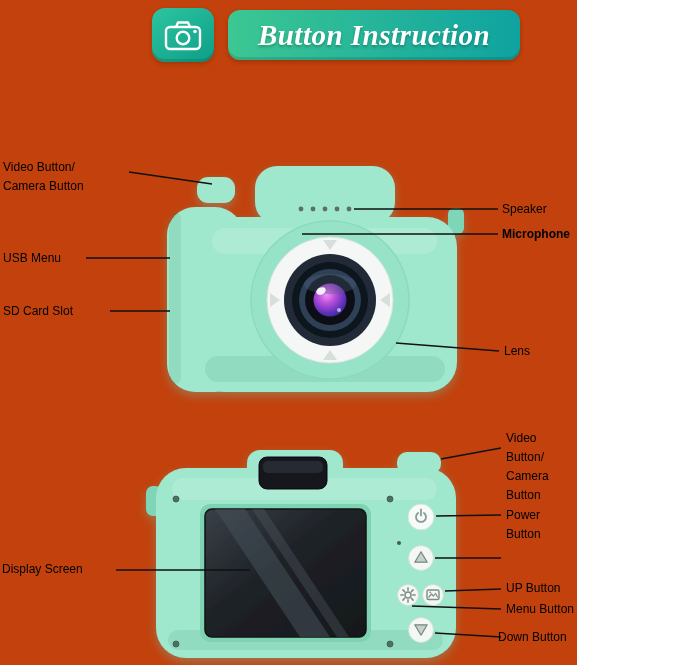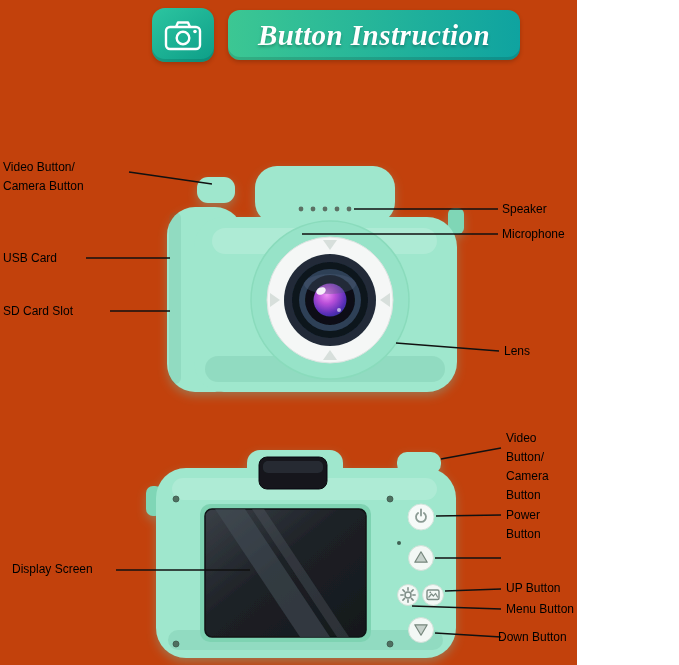--- a/index.html
+++ b/index.html
@@ -30,29 +30,29 @@
   .diagram { position:absolute; left:0; top:0; width:679px; height:665px; }
   
   .label {
     position:absolute; color:#000; font-size:12px; line-height:19px;
     white-space:pre-line;
   }
   .lbl-front-video   { left:3px;   top:158px; }
   .lbl-usb           { left:3px;   top:249px; }
   .lbl-sd            { left:3px;   top:302px; }
   .lbl-speaker       { left:502px; top:200px; }
-  .lbl-mic           { left:502px; top:225px; }
+  .lbl-mic           { left:502px; top:225px;font-weight:bold; }
   .lbl-lens          { left:504px; top:342px; }
   .lbl-back-video    { left:506px; top:429px; }
   .lbl-power         { left:506px; top:506px; }
   .lbl-up            { left:506px; top:579px;text-align:right; }
   .lbl-album         { left:506px; top:580px; }
   .lbl-menu          { left:506px; top:600px; }
   .lbl-down          { left:498px; top:628px;text-align:center; }
-  .lbl-display       { left:12px;   top:560px; }
+  .lbl-display       { left:2px;   top:560px; }
 </style>
 </head>
 <body>
 
 <div class="stage">
 
   <div class="header-icon">
     <svg width="40" height="34" viewBox="0 0 40 34">
       <rect x="3" y="9" width="34" height="22" rx="4" fill="none" stroke="#ffffff" stroke-width="2.4"></rect>
       <path d="M13 9 L15 4.5 L25 4.5 L27 9" fill="none" stroke="#ffffff" stroke-width="2.4" stroke-linejoin="round"></path>
@@ -195,21 +195,21 @@
       <line x1="435" y1="558" x2="501" y2="558"></line>
       <line x1="445" y1="591" x2="501" y2="589"></line>
       <line x1="412" y1="606" x2="501" y2="609"></line>
       <line x1="435" y1="633" x2="501" y2="637"></line>
       <line x1="116" y1="570" x2="250" y2="570"></line>
     </g>
   </svg>
 
   <div class="label lbl-front-video">Video Button/
 Camera Button</div>
-  <div class="label lbl-usb">USB Card</div>
+  <div class="label lbl-usb">USB Menu</div>
   <div class="label lbl-sd">SD Card Slot</div>
   <div class="label lbl-speaker">Speaker</div>
   <div class="label lbl-mic">Microphone</div>
   <div class="label lbl-lens">Lens</div>
   <div class="label lbl-back-video">Video Button/
 Camera Button</div>
   <div class="label lbl-power">Power Button</div>
   <div class="label lbl-up">UP Button</div>
   <div class="label lbl-menu">Menu Button</div>
   <div class="label lbl-down">Down Button</div>

